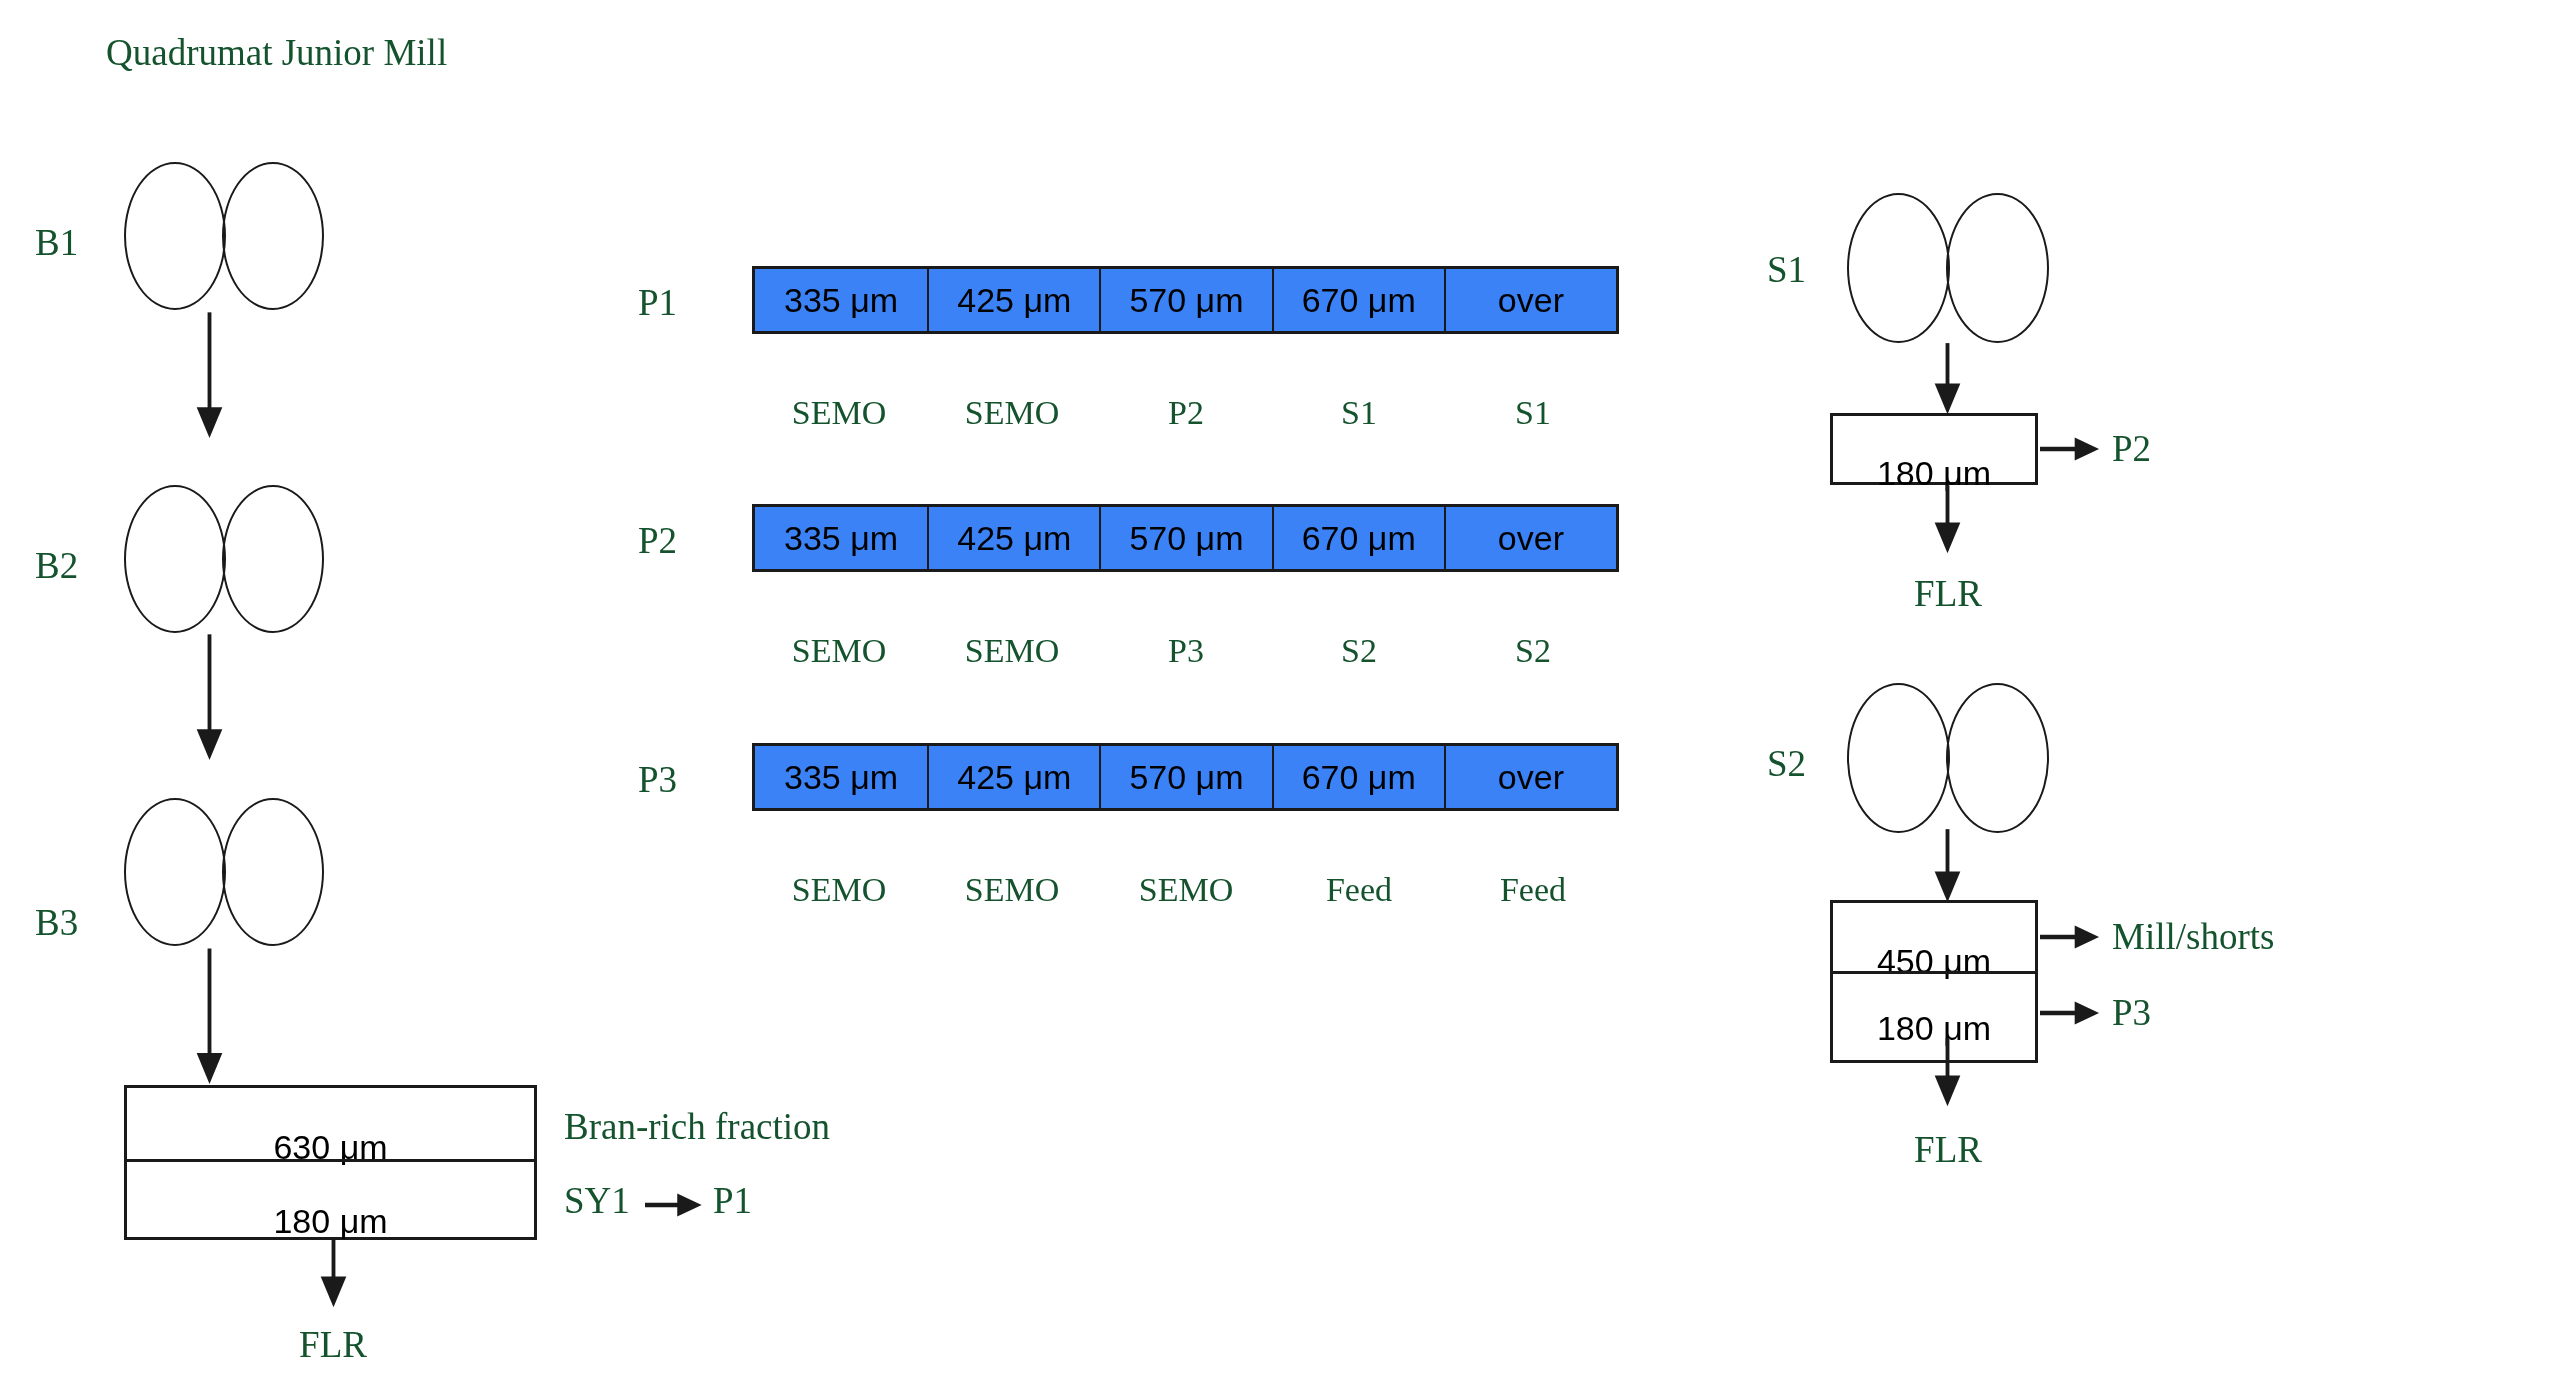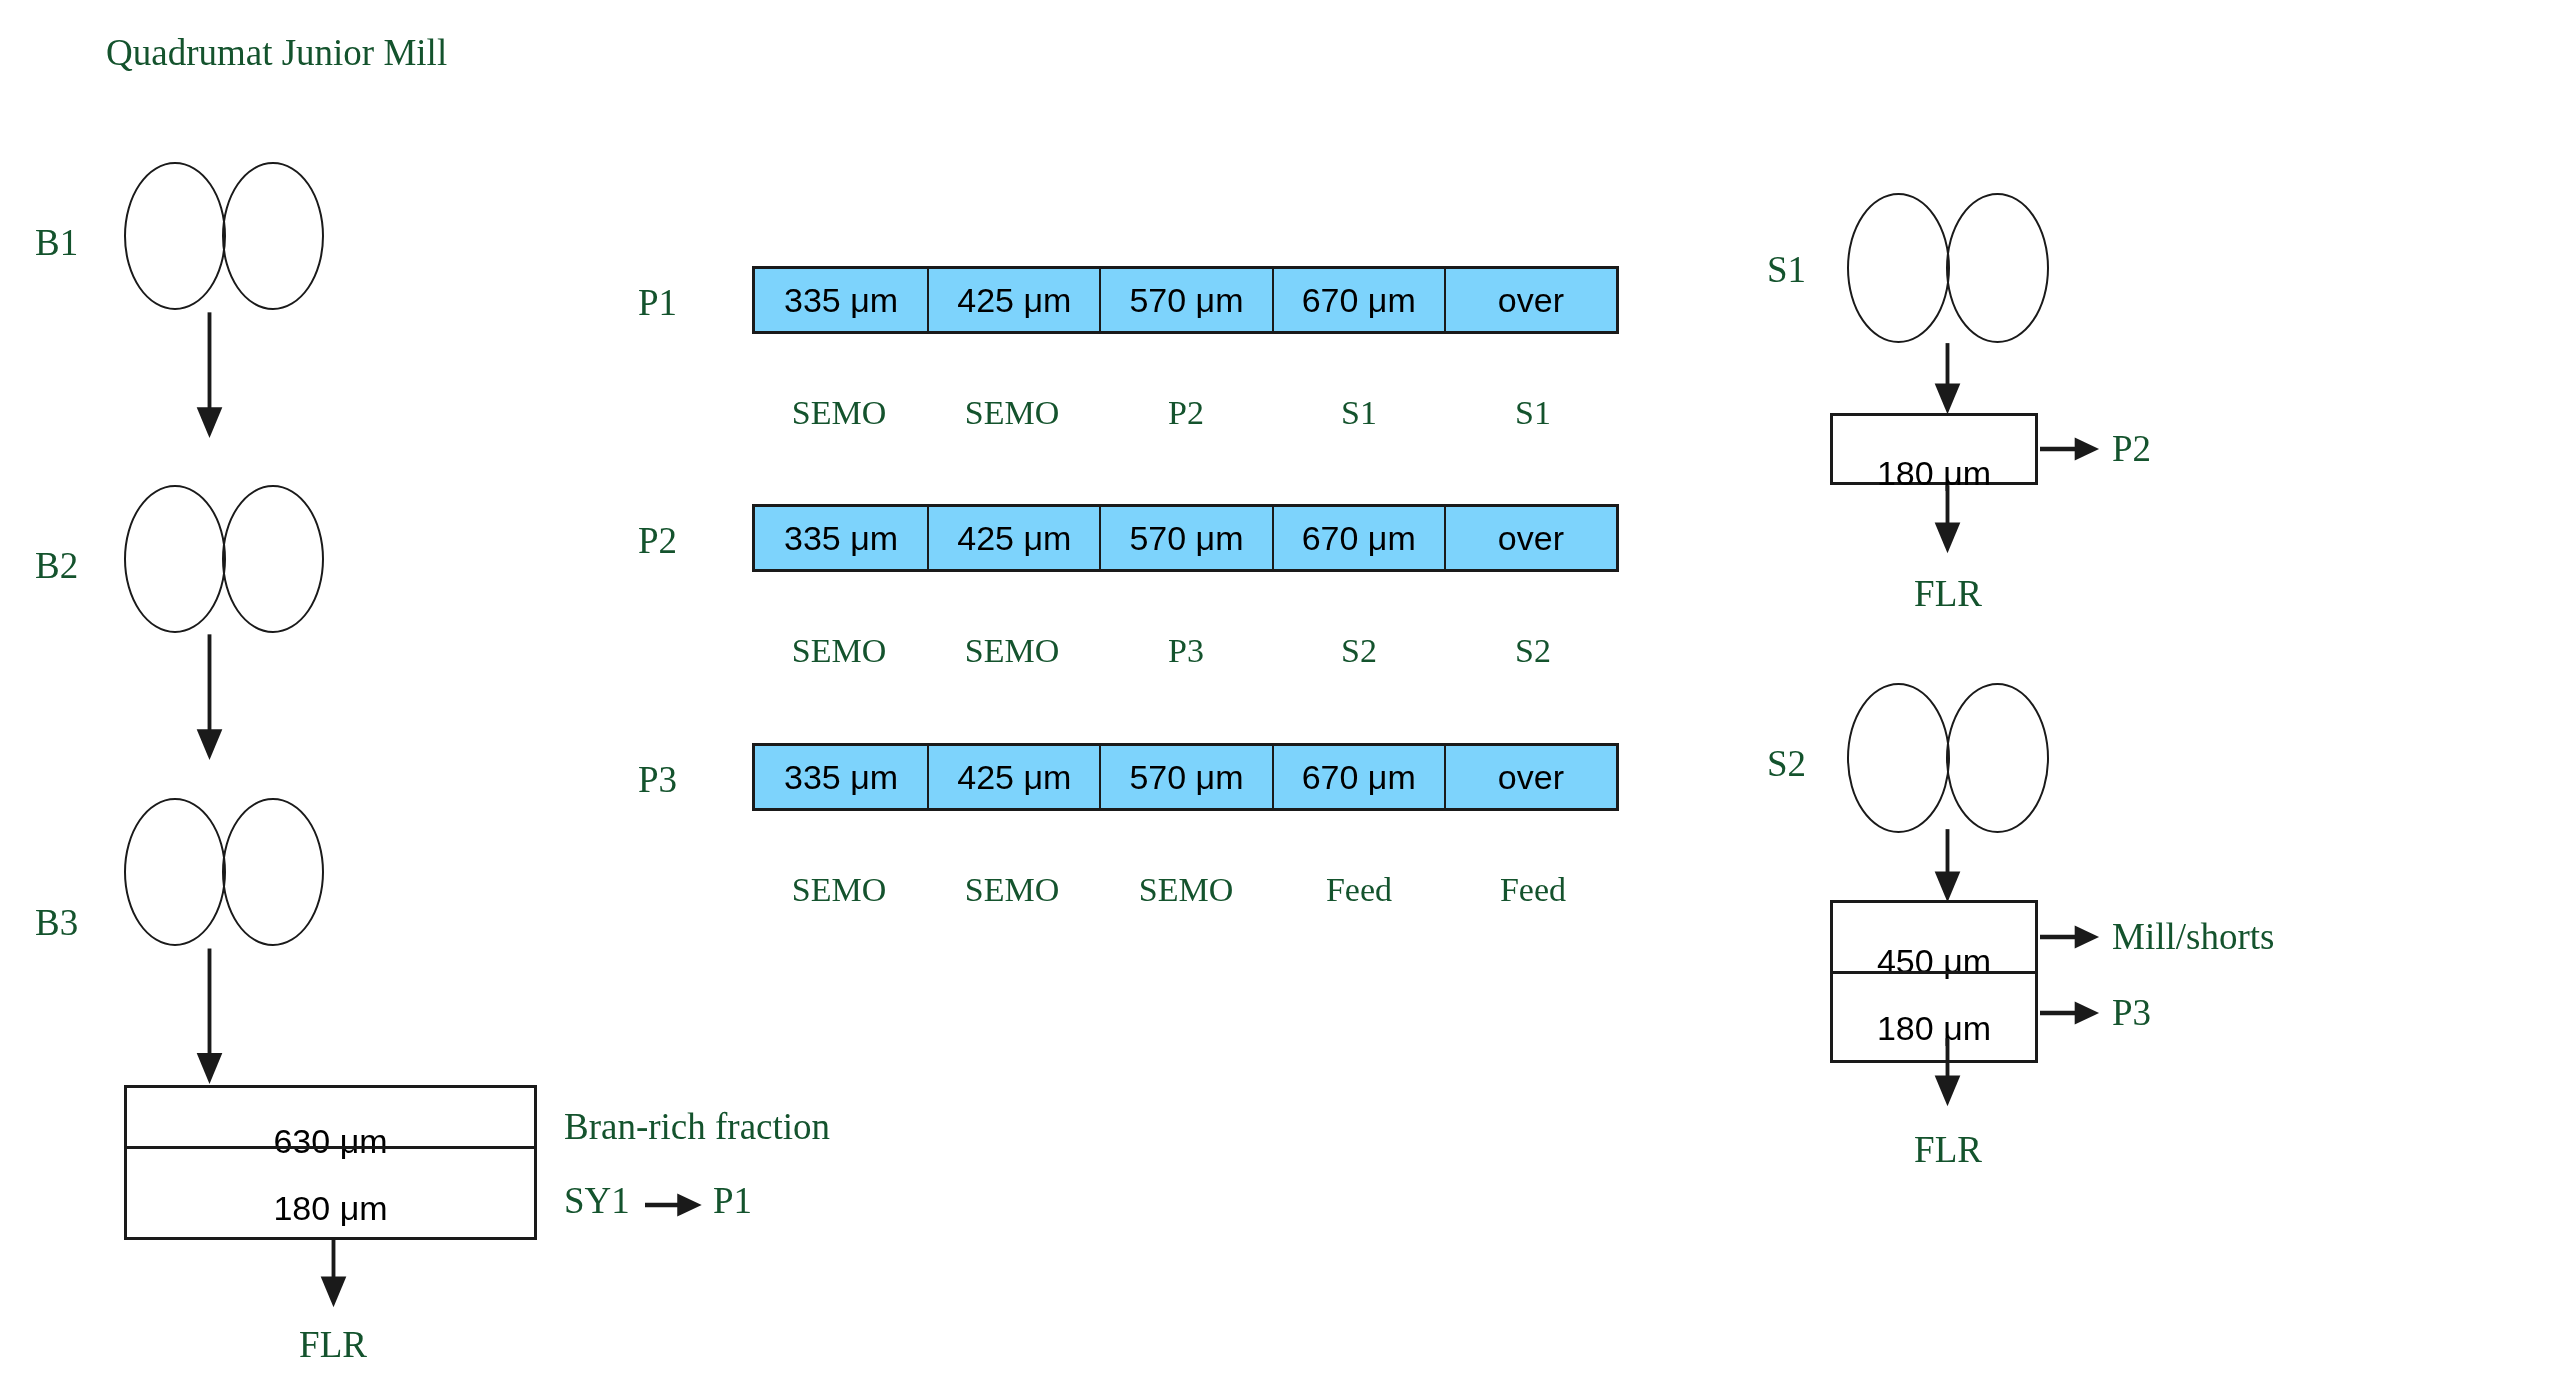--- a/index.html
+++ b/index.html
@@ -71,21 +71,21 @@
     justify-content: center;
   }
   .sieve-row + .sieve-row {
     border-top: 3.2px solid #1a1a1a;
   }
   .ptable {
     position: absolute;
     border: 3.2px solid #1a1a1a;
     box-sizing: border-box;
     display: flex;
-    background: #7dd3fc;
+    background: #3b82f6;
   }
   .pcell {
     box-sizing: border-box;
     display: flex;
     align-items: center;
     justify-content: center;
     height: 100%;
   }
   .pcell + .pcell {
     border-left: 2.6px solid #1a1a1a;
@@ -135,21 +135,21 @@
     <div class="roller" style="left:98px; top:0px; width:102px; height:148px;"></div>
   </div>
   <div class="arrow-v" style="left:171px; top:948px;">
     <svg width="77" height="139" viewBox="0 0 120 215">
       <line x1="60" y1="0" x2="60" y2="183" stroke="#1a1a1a" stroke-width="6"></line>
       <polygon points="60,211 40,163 80,163" fill="#1a1a1a"></polygon>
     </svg>
   </div>
 
   <div class="sieve-box" style="left:124px; top:1085px; width:413px; height:155px;">
-    <div class="sieve-row" style="height:58px;">
+    <div class="sieve-row" style="height:71px;">
       <span class="box-text">630 μm</span>
     </div>
     <div class="sieve-row" style="height:74px;">
       <span class="box-text">180 μm</span>
     </div>
   </div>
   <div class="txt flow-label" style="left:564px; top:1108px;">Bran-rich fraction</div>
   <div class="txt flow-label" style="left:564px; top:1182px;">SY1</div>
   <div class="arrow-h" style="left:645px; top:1192px;">
     <svg width="58" height="26" viewBox="0 0 90 40">

